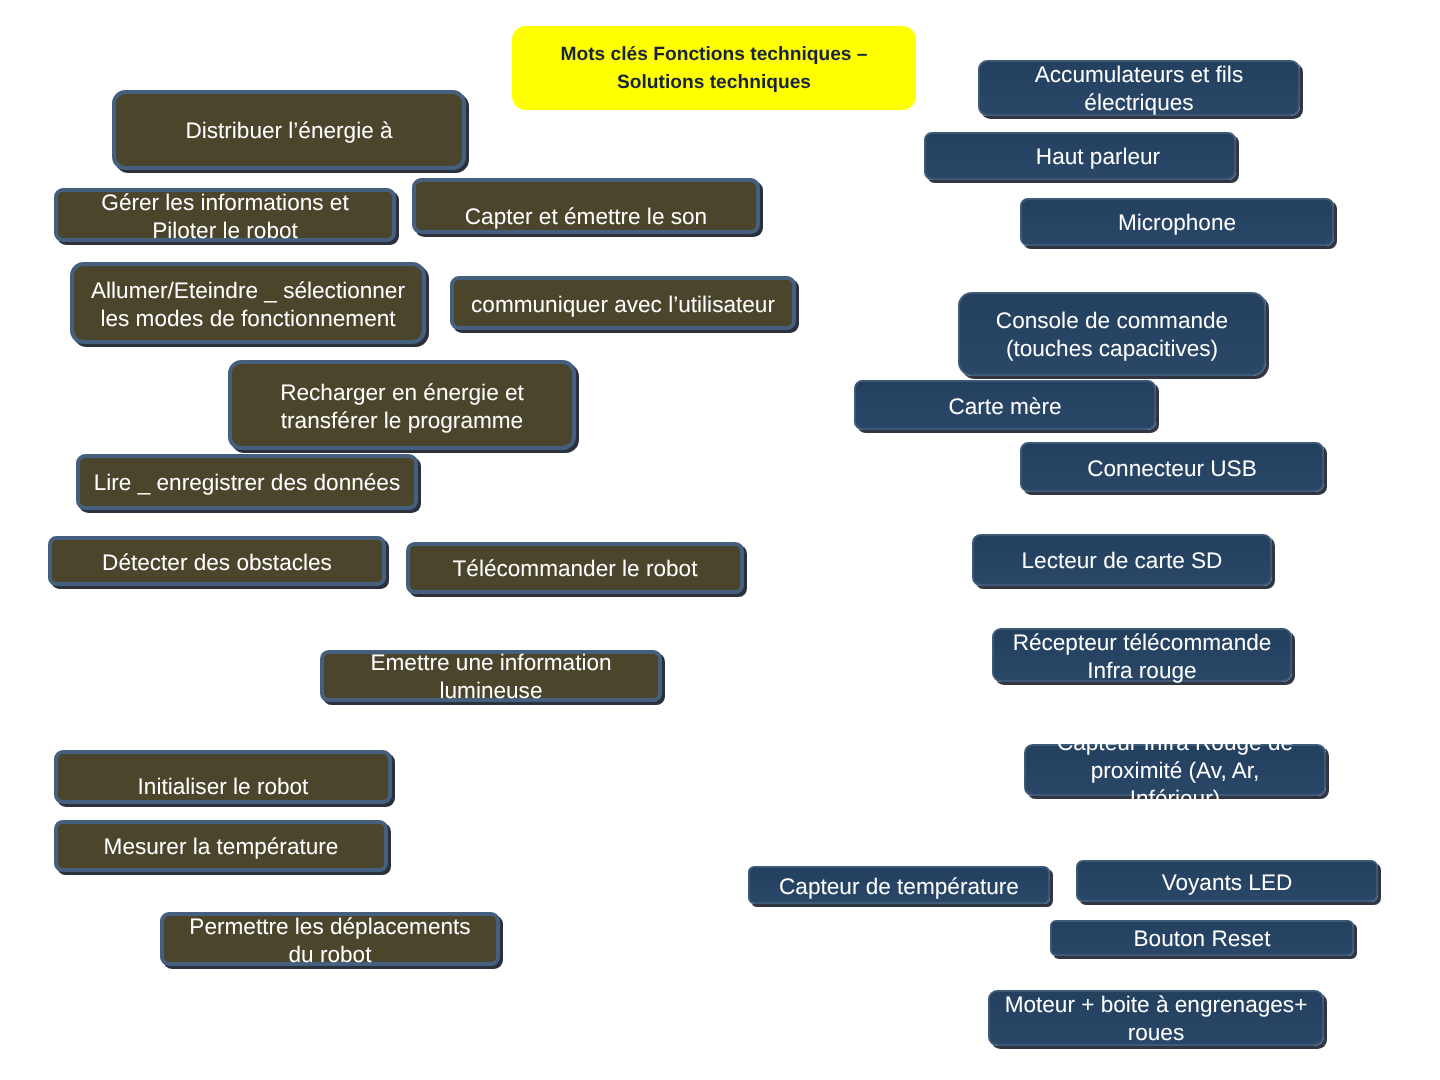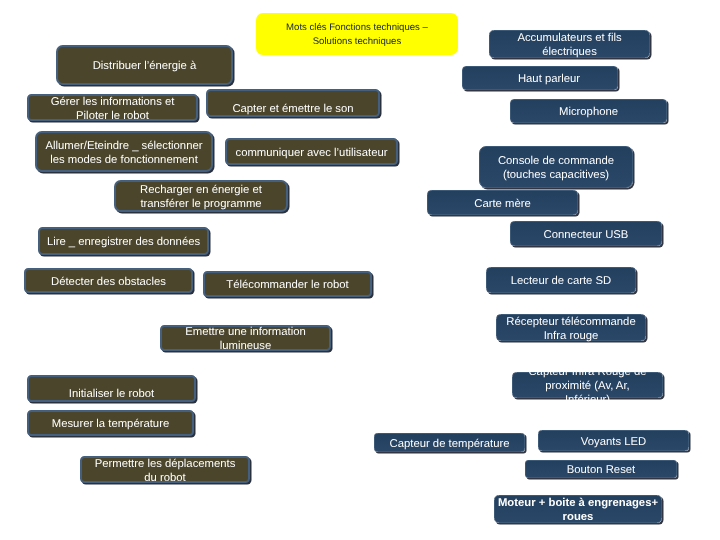--- a/index.html
+++ b/index.html
@@ -44,21 +44,21 @@
   .navy {
     background: linear-gradient(to bottom, #24405f, #2a4768);
     border: 1.5px solid #3d5978;
     box-shadow: 1.5px 1.5px 0 rgba(13,19,33,0.85);
   }
   .yellow {
     background: #ffff00;
     color: #17233a;
     font-size: 9.6px;
     line-height: 14px;
-    font-weight: normal;
+    font-weight: bold;
   }
 </style>
 </head>
 <body>
 
 <div id="slide">
   <div class="node yellow" style="left:256px;top:13px;width:202px;height:42px;border-radius:7.00px;">
     <span class="txt"><span class="ln">Mots clés Fonctions techniques –</span><br><span class="ln">Solutions techniques</span></span>
   </div>
   <div class="node olive" style="left:56px;top:45px;width:177px;height:40px;border-radius:6.67px;">
@@ -69,21 +69,21 @@
   </div>
   <div class="node olive" style="left:35px;top:131px;width:178px;height:41px;border-radius:6.83px;">
     <span class="txt"><span class="ln">Allumer/Eteindre _ sélectionner</span><br><span class="ln">les modes de fonctionnement</span></span>
   </div>
   <div class="node olive" style="left:206px;top:89px;width:174px;height:28px;border-radius:4.67px;align-items:flex-end;">
     <span class="txt"><span class="ln">Capter et émettre le son</span></span>
   </div>
   <div class="node olive" style="left:225px;top:138px;width:173px;height:27px;border-radius:4.50px;">
     <span class="txt"><span class="ln">communiquer avec l’utilisateur</span></span>
   </div>
-  <div class="node olive" style="left:114px;top:180px;width:174px;height:32px;border-radius:6.67px;">
+  <div class="node olive" style="left:114px;top:180px;width:174px;height:45px;border-radius:6.67px;">
     <span class="txt"><span class="ln">Recharger en énergie et</span><br><span class="ln">transférer  le programme</span></span>
   </div>
   <div class="node olive" style="left:38px;top:227px;width:171px;height:28px;border-radius:4.67px;">
     <span class="txt"><span class="ln">Lire _ enregistrer des données</span></span>
   </div>
   <div class="node olive" style="left:24px;top:268px;width:169px;height:25px;border-radius:4.17px;">
     <span class="txt"><span class="ln">Détecter des obstacles</span></span>
   </div>
   <div class="node olive" style="left:203px;top:271px;width:169px;height:26px;border-radius:4.33px;">
     <span class="txt"><span class="ln">Télécommander le robot</span></span>
@@ -129,16 +129,16 @@
   </div>
   <div class="node navy" style="left:374px;top:433px;width:151px;height:19px;border-radius:3.17px;">
     <span class="txt"><span class="ln">Capteur de température</span></span>
   </div>
   <div class="node navy" style="left:538px;top:430px;width:151px;height:21px;border-radius:3.50px;">
     <span class="txt"><span class="ln">Voyants LED</span></span>
   </div>
   <div class="node navy" style="left:525px;top:460px;width:152px;height:18px;border-radius:3.00px;">
     <span class="txt"><span class="ln">Bouton Reset</span></span>
   </div>
-  <div class="node navy" style="left:494px;top:495px;width:168px;height:28px;border-radius:4.67px;font-weight:bold;">
+  <div class="node navy" style="left:494px;top:495px;width:168px;height:28px;border-radius:4.67px;">
     <span class="txt"><span class="ln">Moteur + boite à engrenages+</span><br><span class="ln">roues</span></span>
   </div>
 </div>
 
 </body></html>

